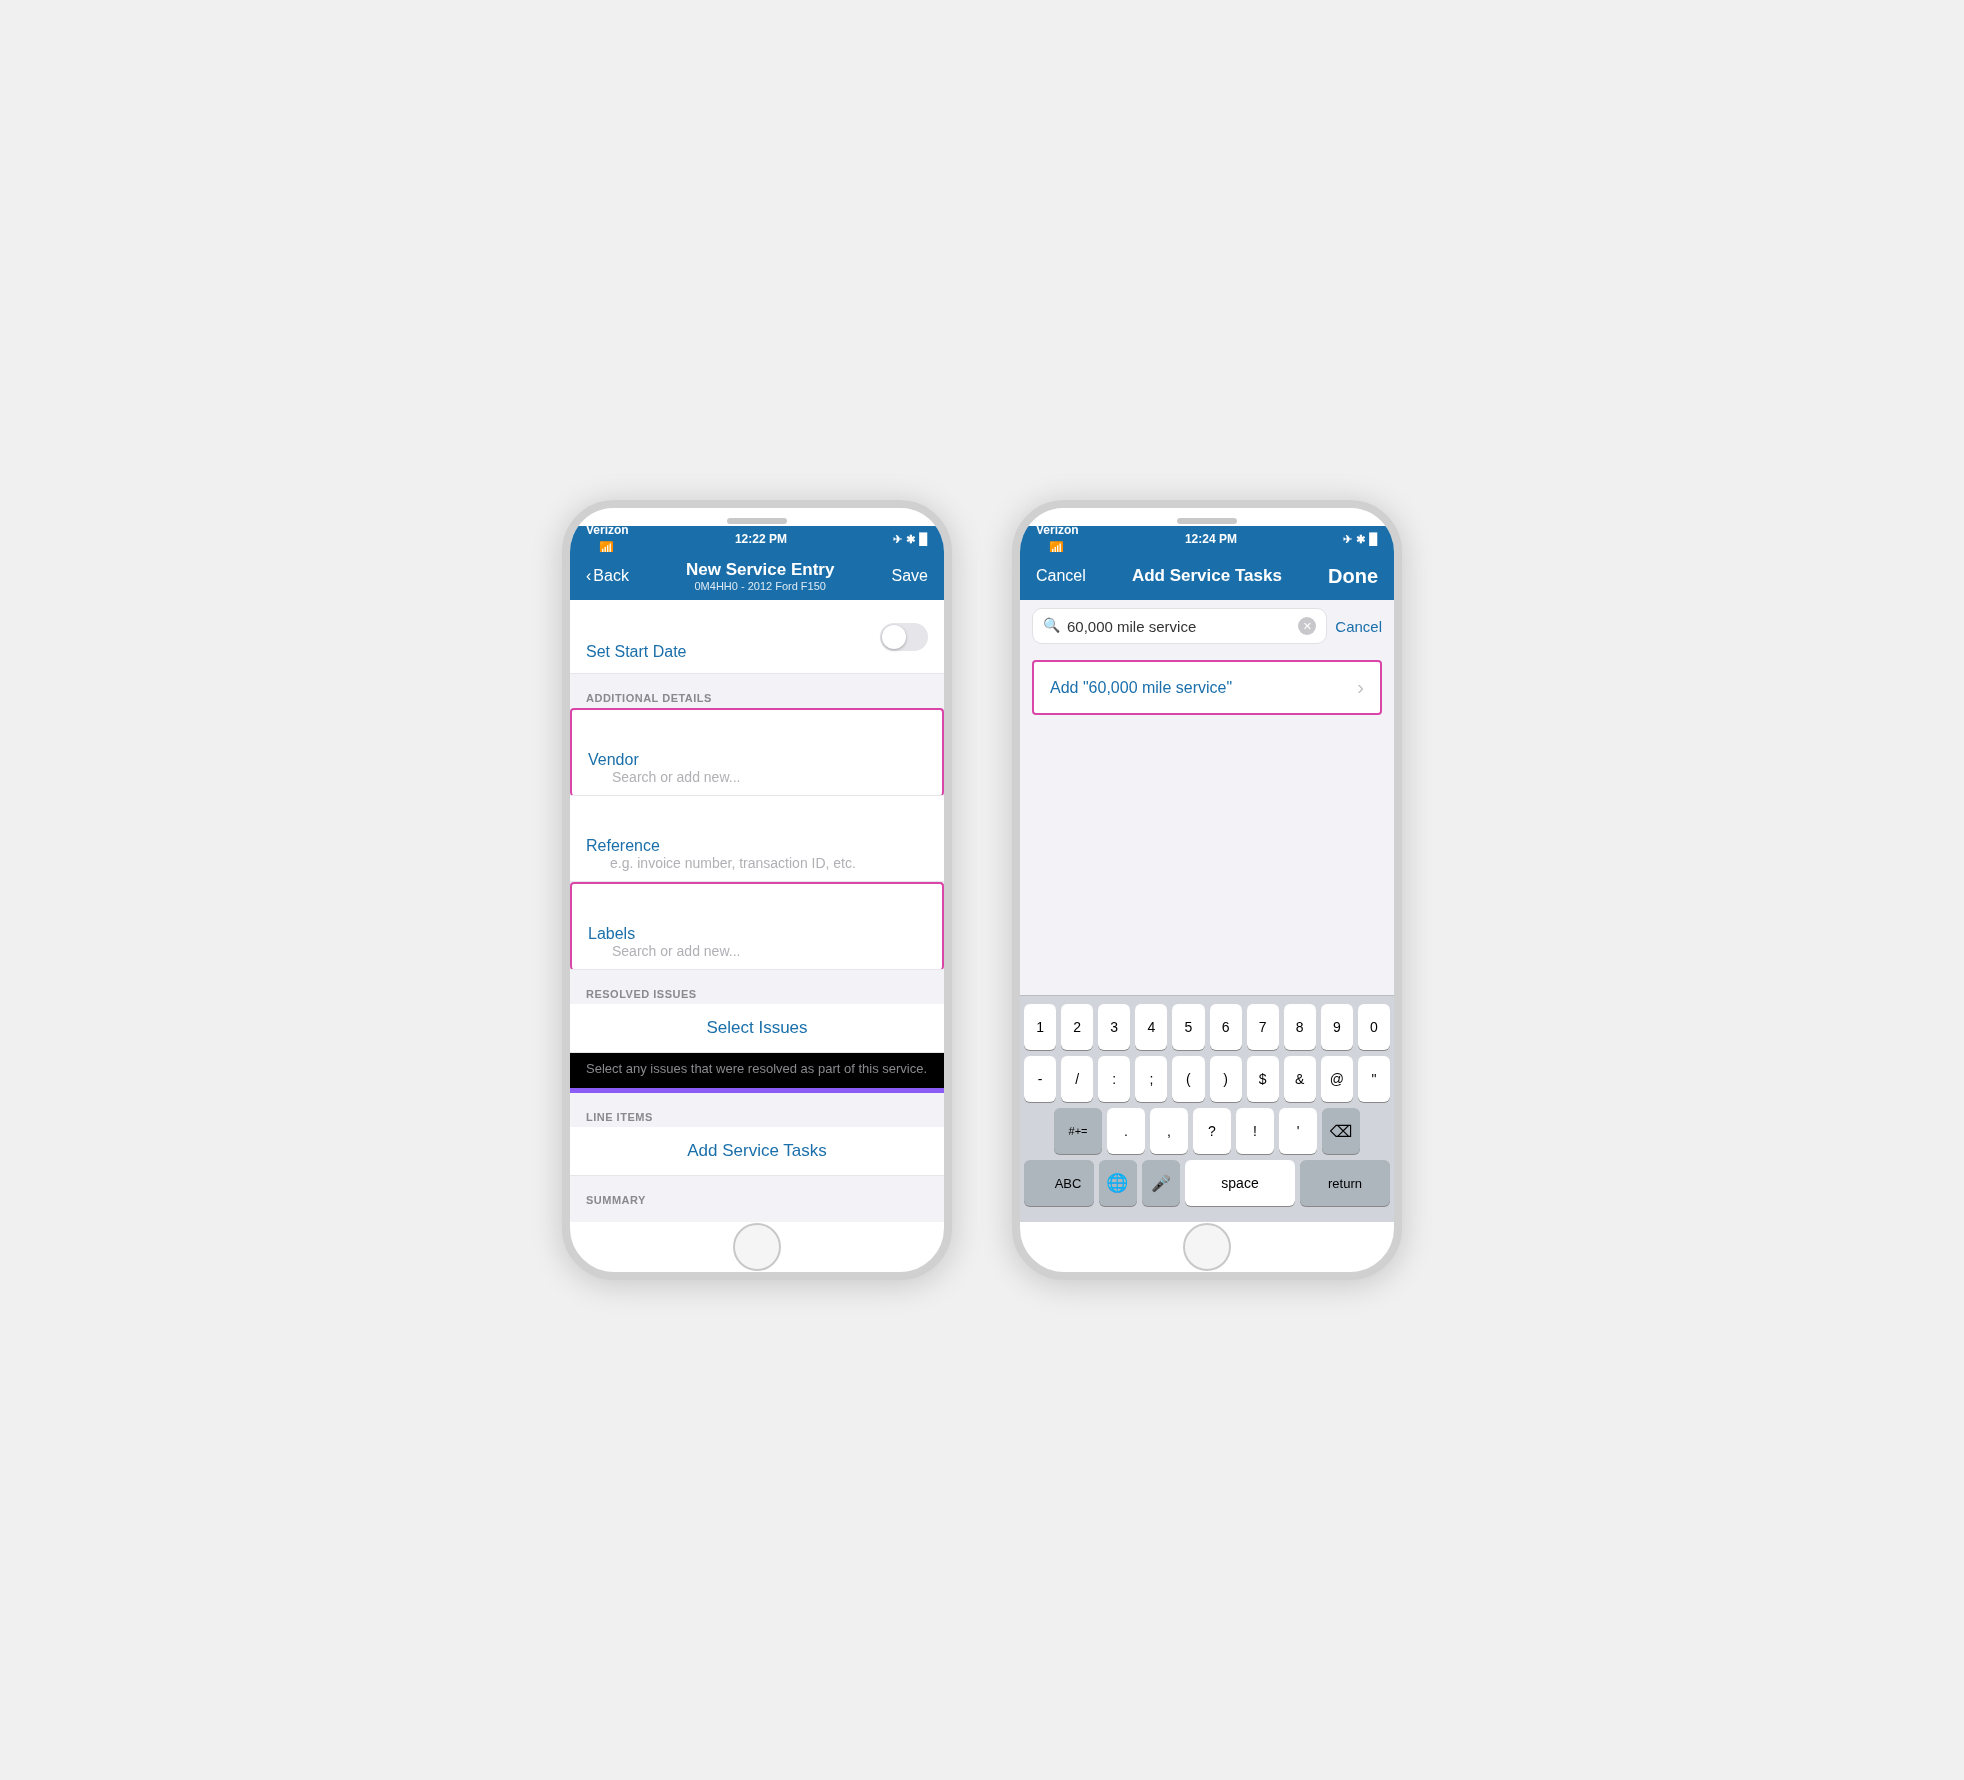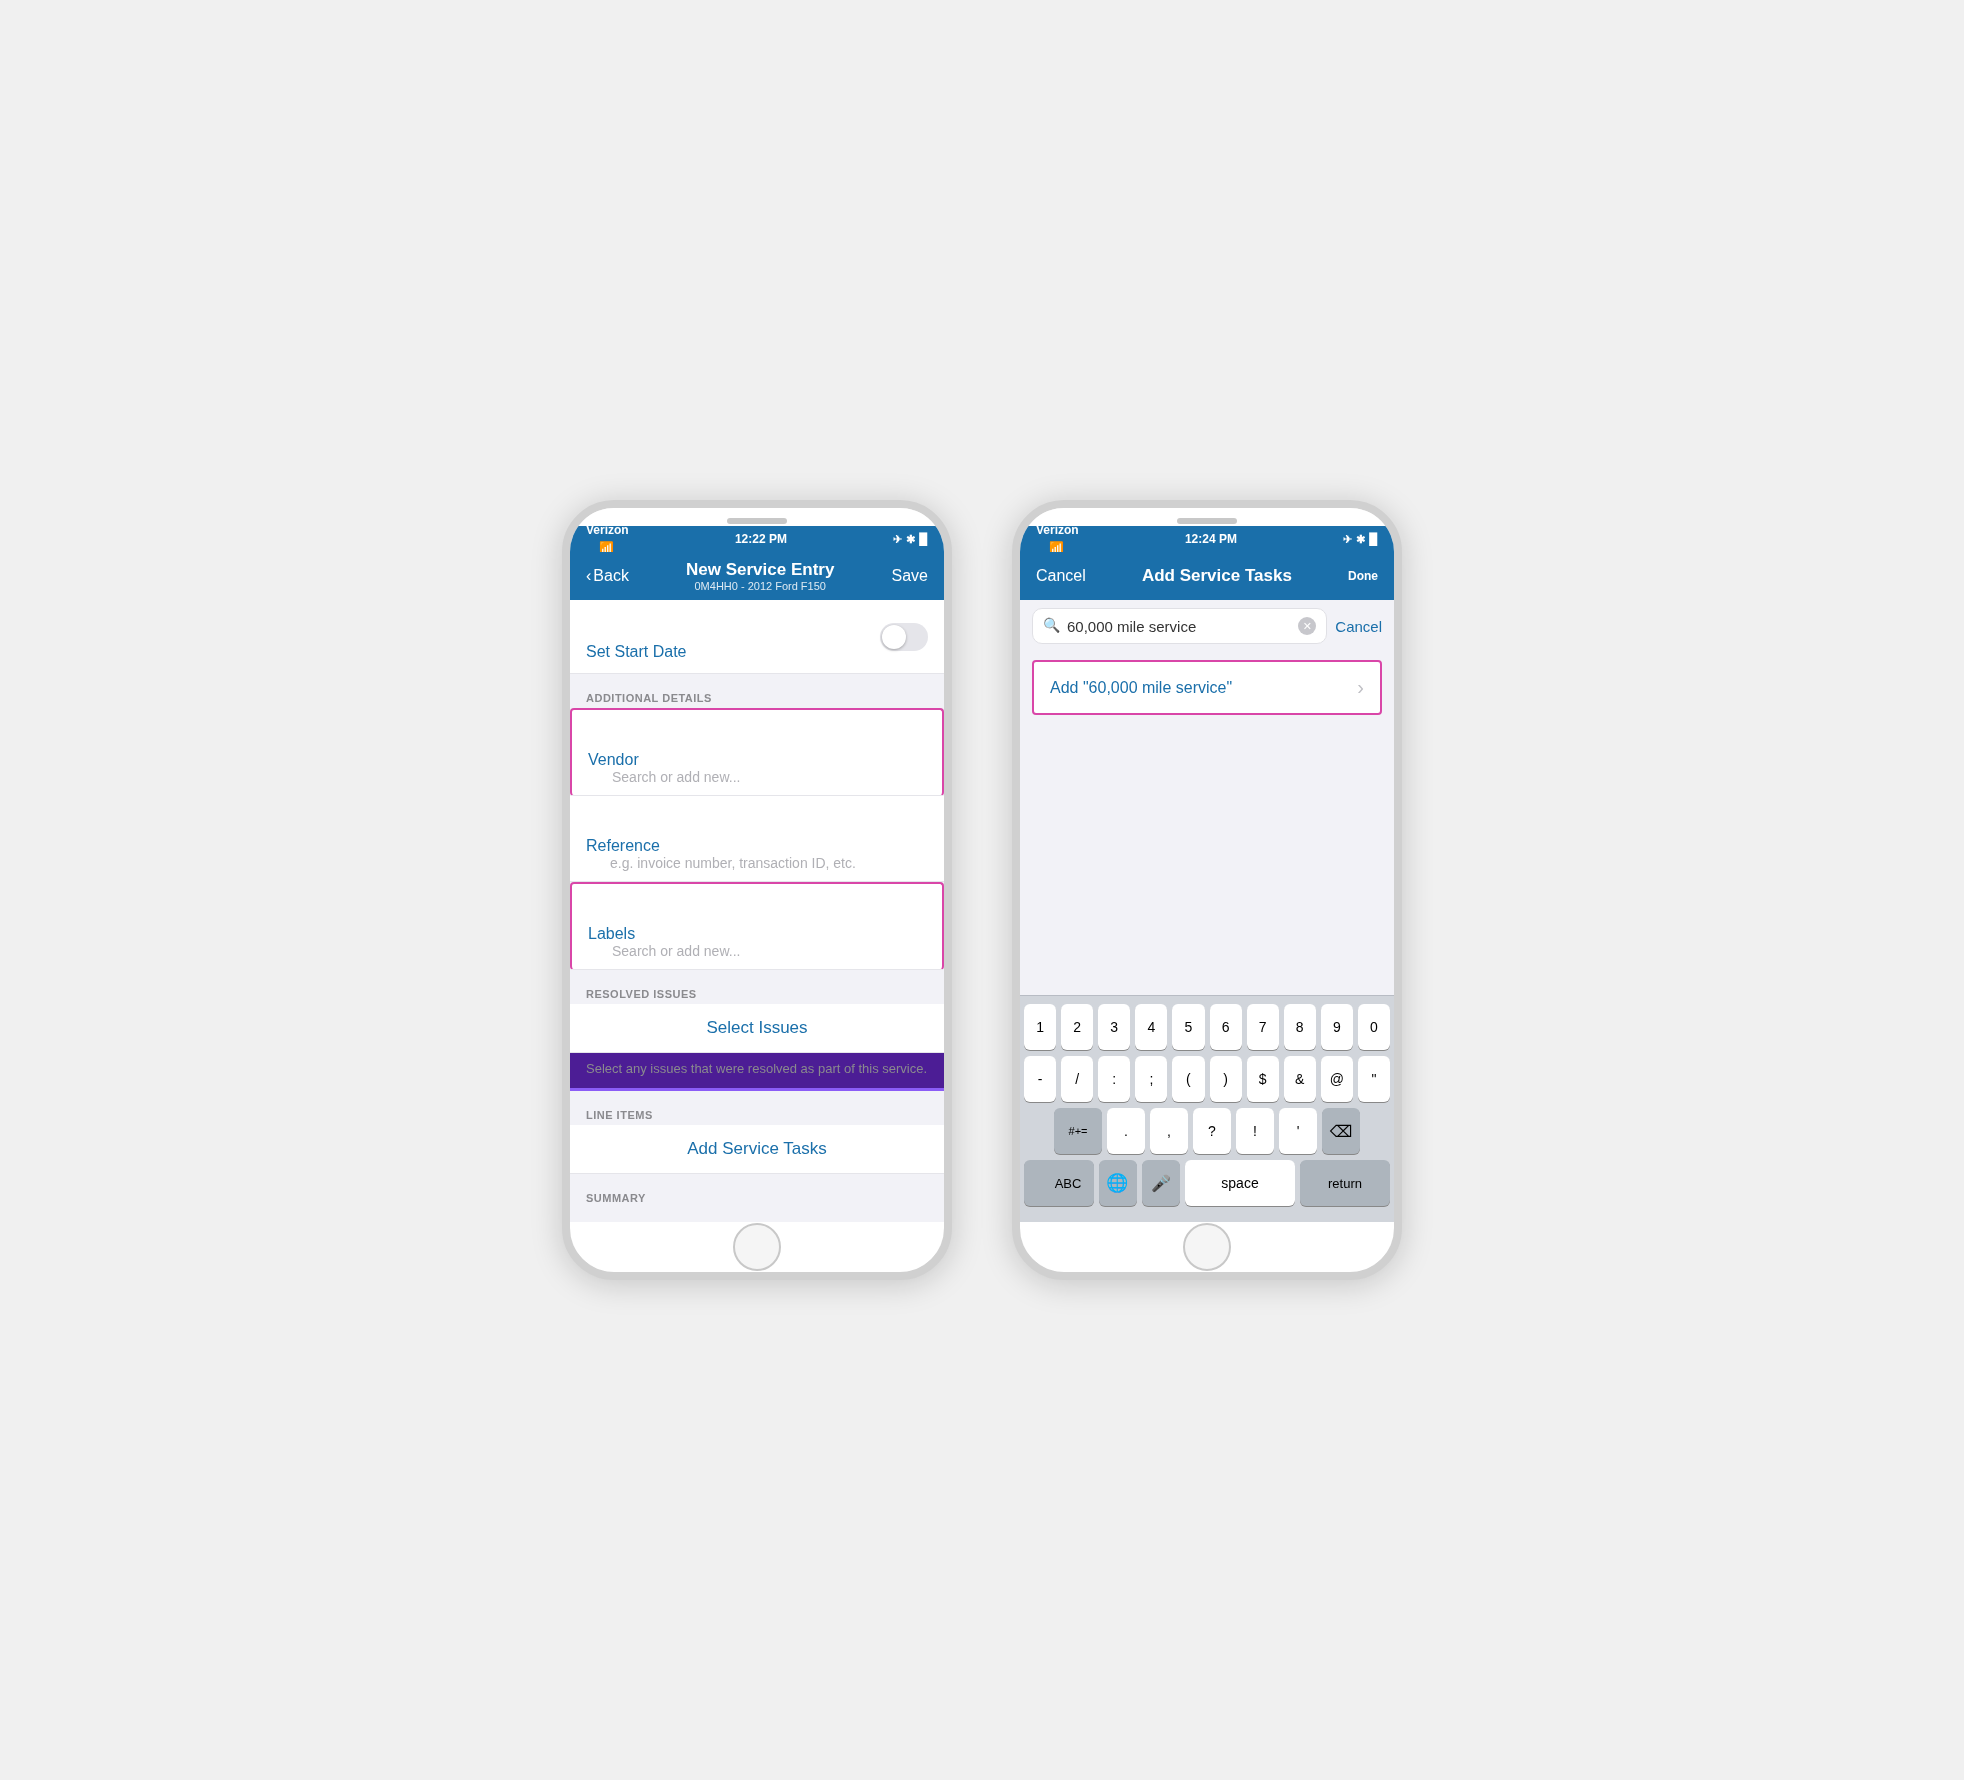--- a/index.html
+++ b/index.html
@@ -214,21 +214,21 @@
 
     
     .nav-cancel {
       color: white;
       font-size: 16px;
       cursor: pointer;
     }
 
     .nav-done {
       color: white;
-      font-size: 12px;
+      font-size: 20px;
       font-weight: 600;
       cursor: pointer;
     }
 
     .search-bar-container {
       background: #f2f2f7;
       padding: 8px 12px;
       display: flex;
       align-items: center;
       gap: 8px;
@@ -417,21 +417,21 @@
         <div class="row-label">Labels</div>
         <div class="row-placeholder">Search or add new...</div>
       </div>
 
       <div style="height: 10px; background: #f2f2f7;"></div>
 
       <div class="section-header">RESOLVED ISSUES</div>
       <div class="button-row">
         <span class="button-text">Select Issues</span>
       </div>
-      <div style="background: #4c1d95; padding: 8px 16px 12px; font-size: 13px; color: #8a8a8e; border-bottom: 3px solid #8b5cf6;">Select any issues that were resolved as part of this service.</div>
+      <div style="background: #000000; padding: 8px 16px 12px; font-size: 13px; color: #8a8a8e; border-bottom: 5px solid #8b5cf6;">Select any issues that were resolved as part of this service.</div>
 
       <div style="height: 10px; background: #f2f2f7;"></div>
 
       <div class="section-header">LINE ITEMS</div>
       <div class="button-row">
         <span class="button-text">Add Service Tasks</span>
       </div>
 
       <div style="height: 10px; background: #f2f2f7;"></div>
 

